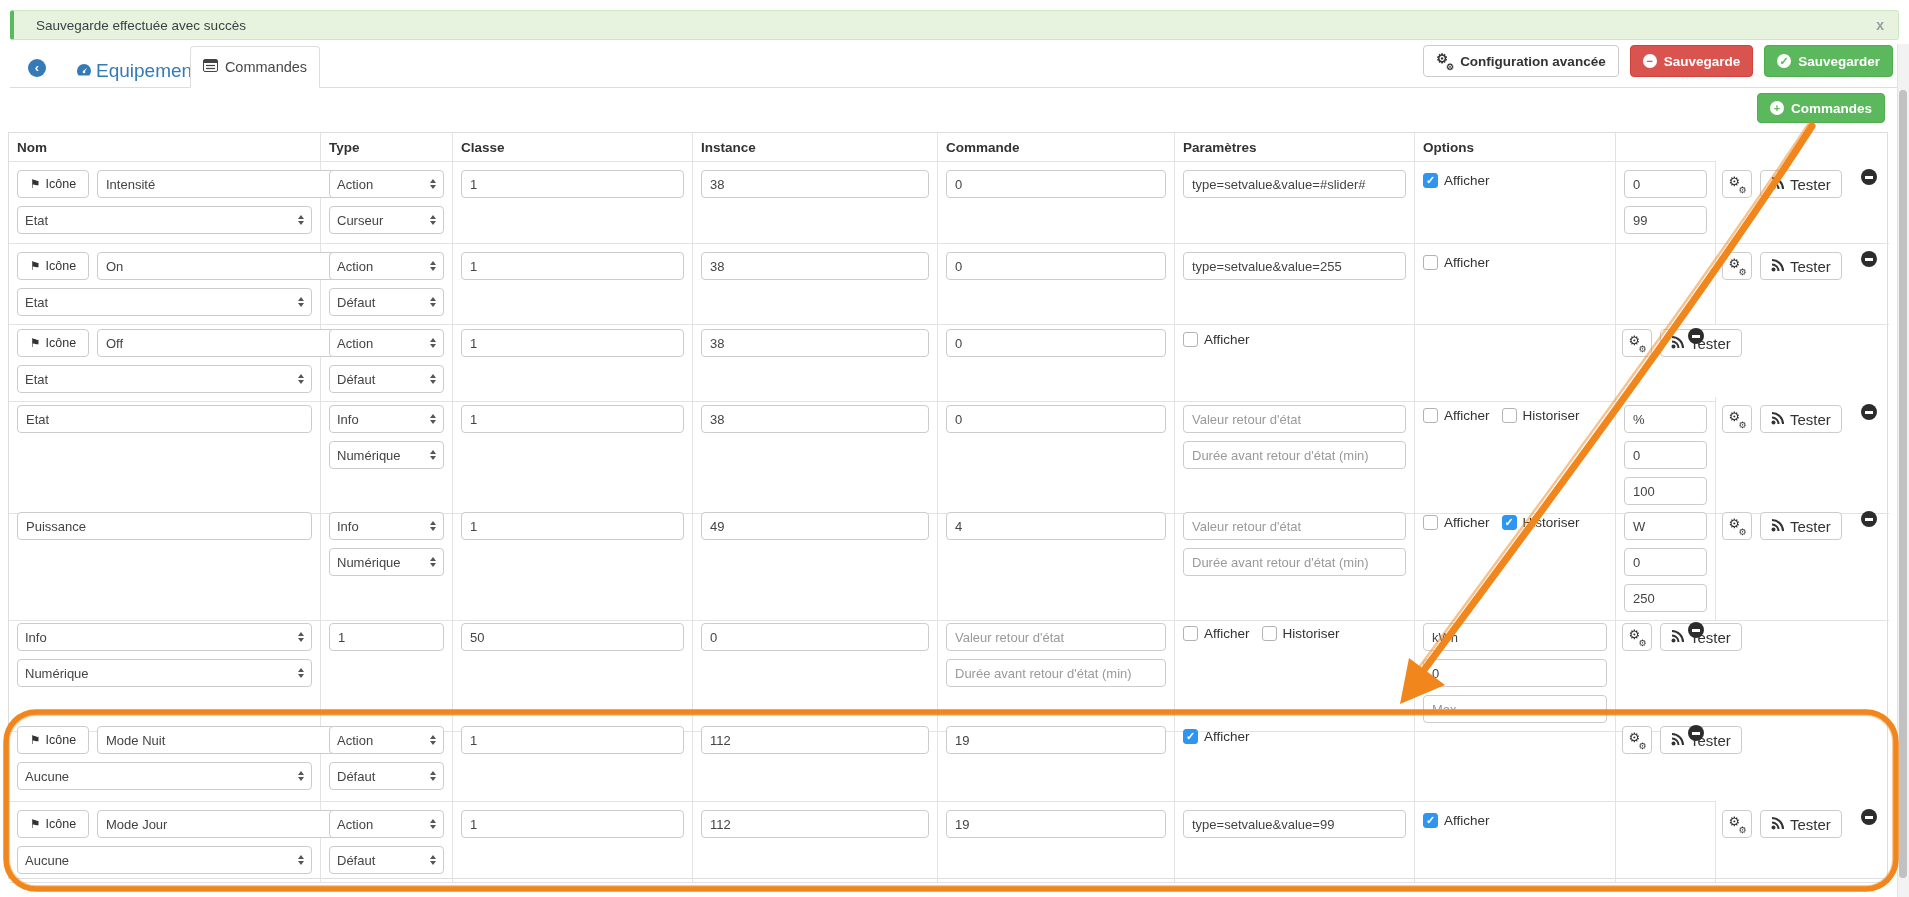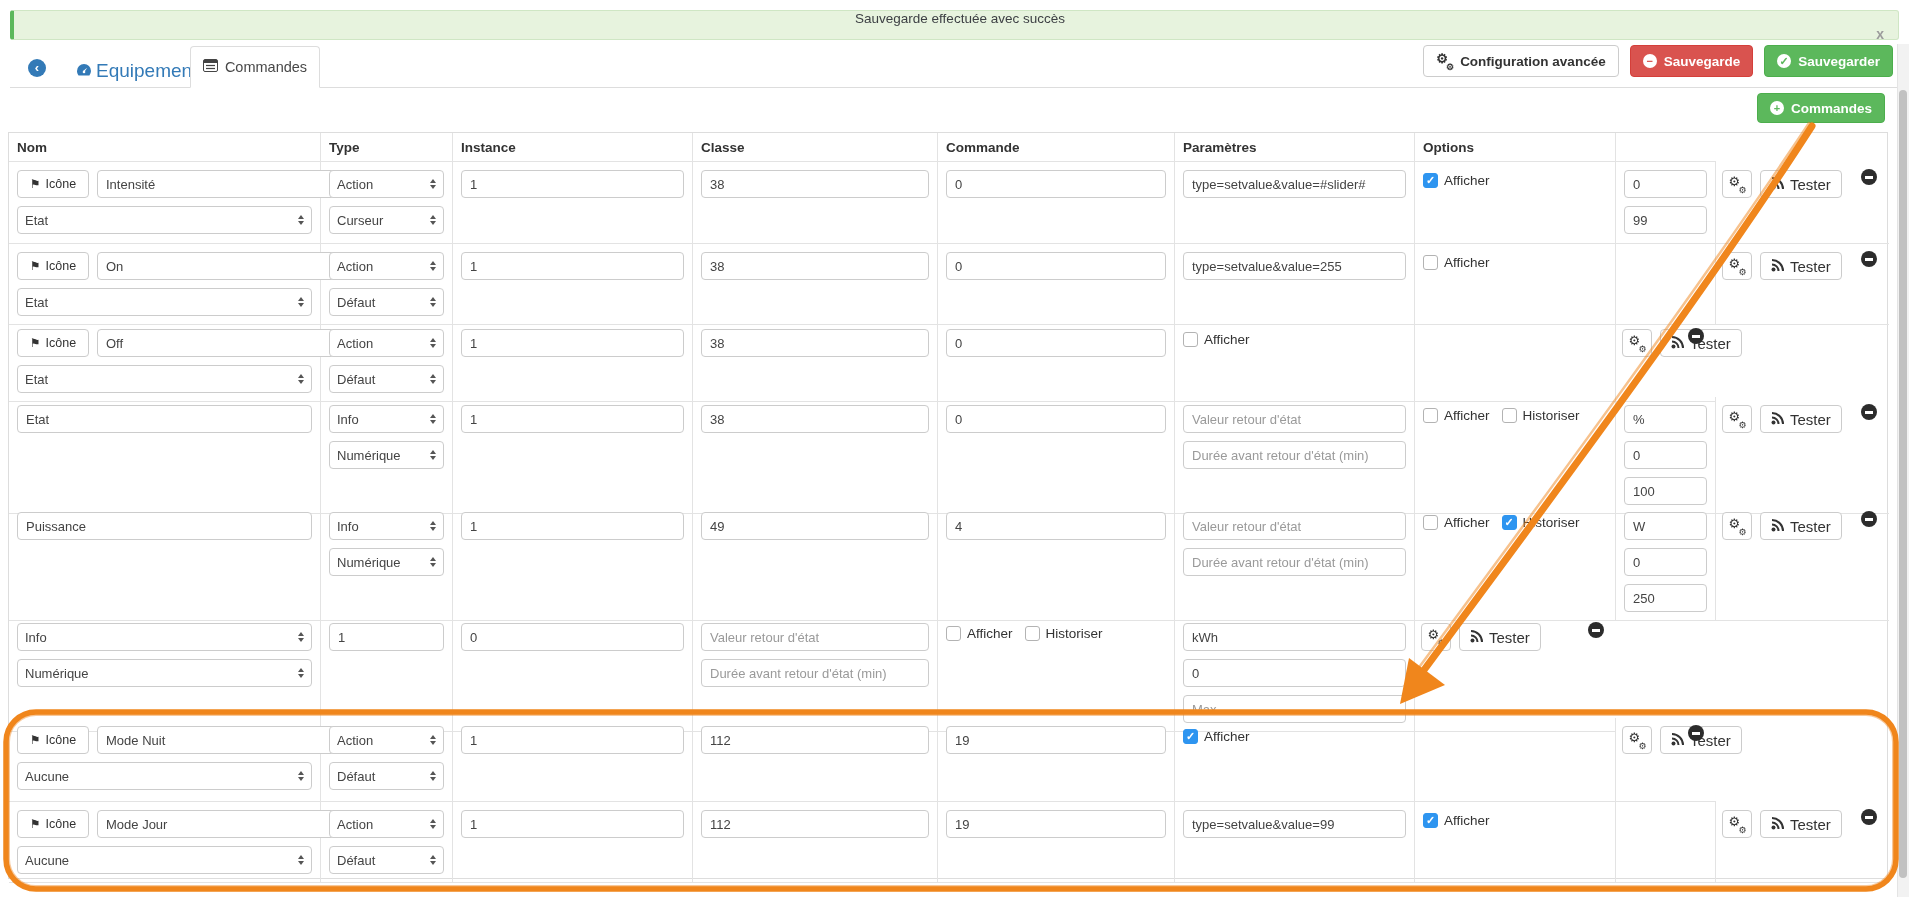--- a/index.html
+++ b/index.html
@@ -4,21 +4,21 @@
 <style>
   * { margin:0; padding:0; box-sizing:border-box; }
   html,body { width:1909px; height:897px; overflow:hidden; background:#fff;
               font-family:"Liberation Sans", sans-serif; color:#333; }
   #page { position:relative; width:1909px; height:897px; background:#fff; }
 
   
   .alert { position:absolute; left:10px; top:10px; width:1889px; height:30px;
            background:#e7f3de; border:1px solid #cfe6c4; border-left:4px solid #5cb85c;
            border-radius:3px; display:flex; align-items:center; padding:0 14px 0 22px;
-           font-size:13.5px; color:#3d4044;flex-direction:column; }
+           font-size:13.5px; color:#3d4044; }
   .alert .close-x { margin-left:auto; color:#9b9b9b; font-size:14px; font-weight:bold; cursor:pointer; }
 
   
   .tabbar-line { position:absolute; left:10px; top:87px; width:1887px; height:1px; background:#ddd; }
   .back-circle { position:absolute; left:28px; top:59px; width:18px; height:18px; border-radius:50%;
                  background:#337ab7; color:#fff; display:flex; align-items:center; justify-content:center;
                  font-size:13px; font-weight:bold; cursor:pointer; }
   .back-circle span { margin-top:-2px; }
   .equip-link { position:absolute; left:76px; top:60px; display:flex; align-items:center; gap:4px;
                 color:#337ab7; font-size:19px; cursor:pointer; }
@@ -152,22 +152,22 @@
   </div>
   <div class="btn btn-success btn-add-cmd">
     <span class="disc green">+</span>
     <span>Commandes</span>
   </div>
 
   <div class="cmdtable">
     <div class="trow thead">
       <div>Nom</div>
       <div>Type</div>
+      <div>Classe</div>
       <div>Instance</div>
-      <div>Classe</div>
       <div>Commande</div>
       <div>Paramètres</div>
       <div>Options</div>
       <div></div>
     </div>
     <div id="rows-host">
         <div class="trow" style="height: 82px;">
           <div class="cell">
             <div class="hline spread">
               <div class="icon-btn">
@@ -545,20 +545,23 @@
             <div class="sel">
               <span>Numérique</span>
               <span class="stepper">
                 <i class="up"></i>
                 <i class="dn"></i>
               </span>
             </div>
           </div>
           <div class="cell">
             <input class="inp" type="text" value="1" style="">
+          </div>
+          <div class="cell">
+            <input class="inp" type="text" value="50" style="">
           </div>
           <div class="cell">
             <input class="inp" type="text" value="0" style="">
           </div>
           <div class="cell">
             <input class="inp" type="text" placeholder="Valeur retour d'état" style="">
             <input class="inp" type="text" placeholder="Durée avant retour d'état (min)" style="">
           </div>
           <div class="cell params-cell">
             <div class="params-line">

